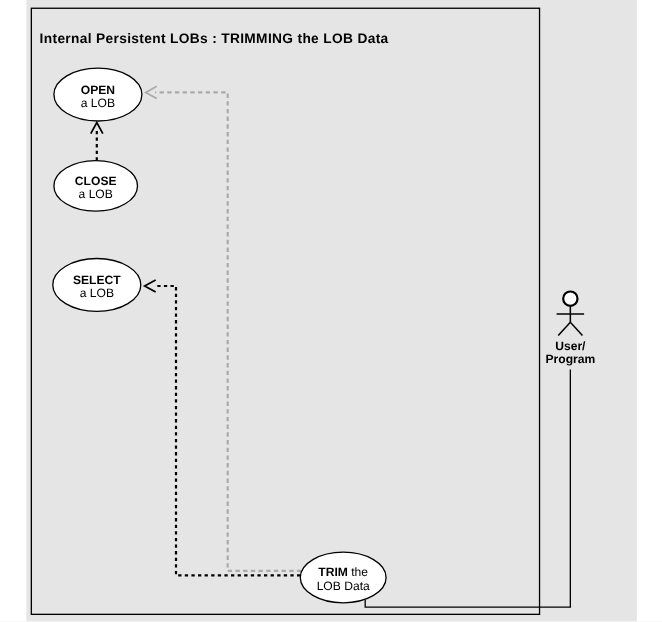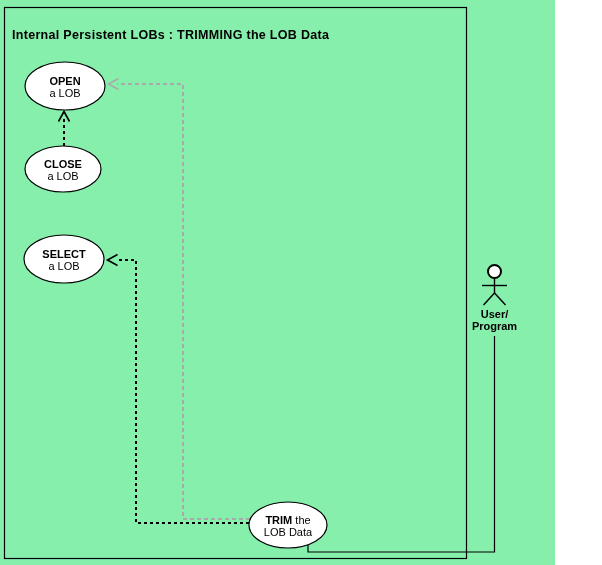--- a/index.html
+++ b/index.html
@@ -4,22 +4,23 @@
 <style>
   html, body {
     margin: 0;
     padding: 0;
     background: #ffffff;
   }
   .canvas {
     position: relative;
     width: 555px;
     height: 565px;
-    background: #86efac;
+    background: #e5e5e5;
     overflow: hidden;
+    margin-left: 24px;
   }
   svg text {
     font-family: "Liberation Sans", sans-serif;
     fill: #000000;
   }
   .title {
     font-size: 12.5px;
     font-weight: bold;
     letter-spacing: 0.3px;
   }

